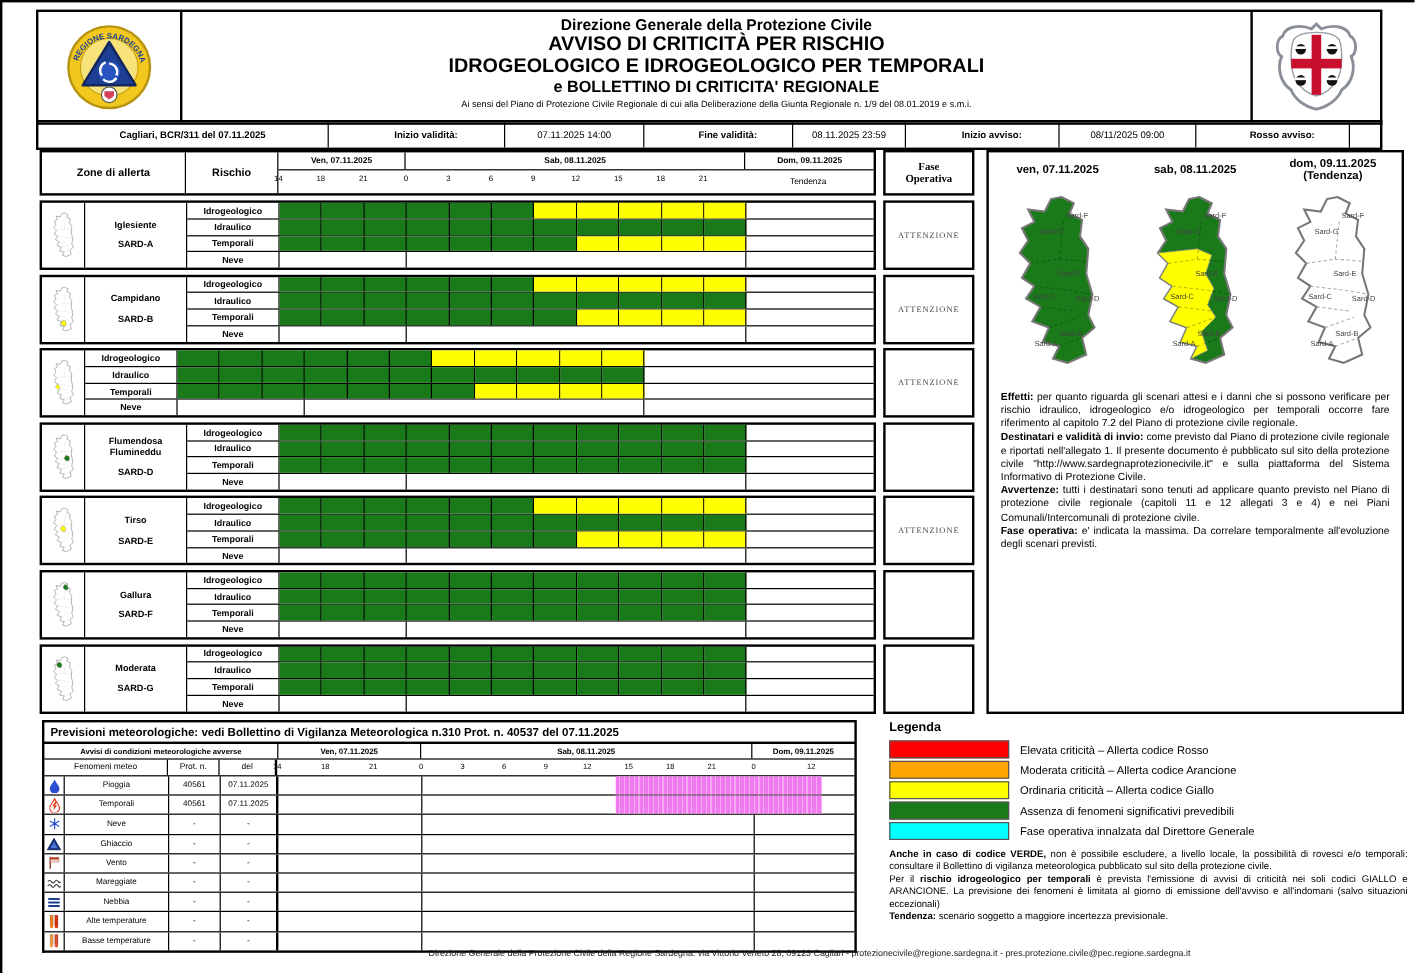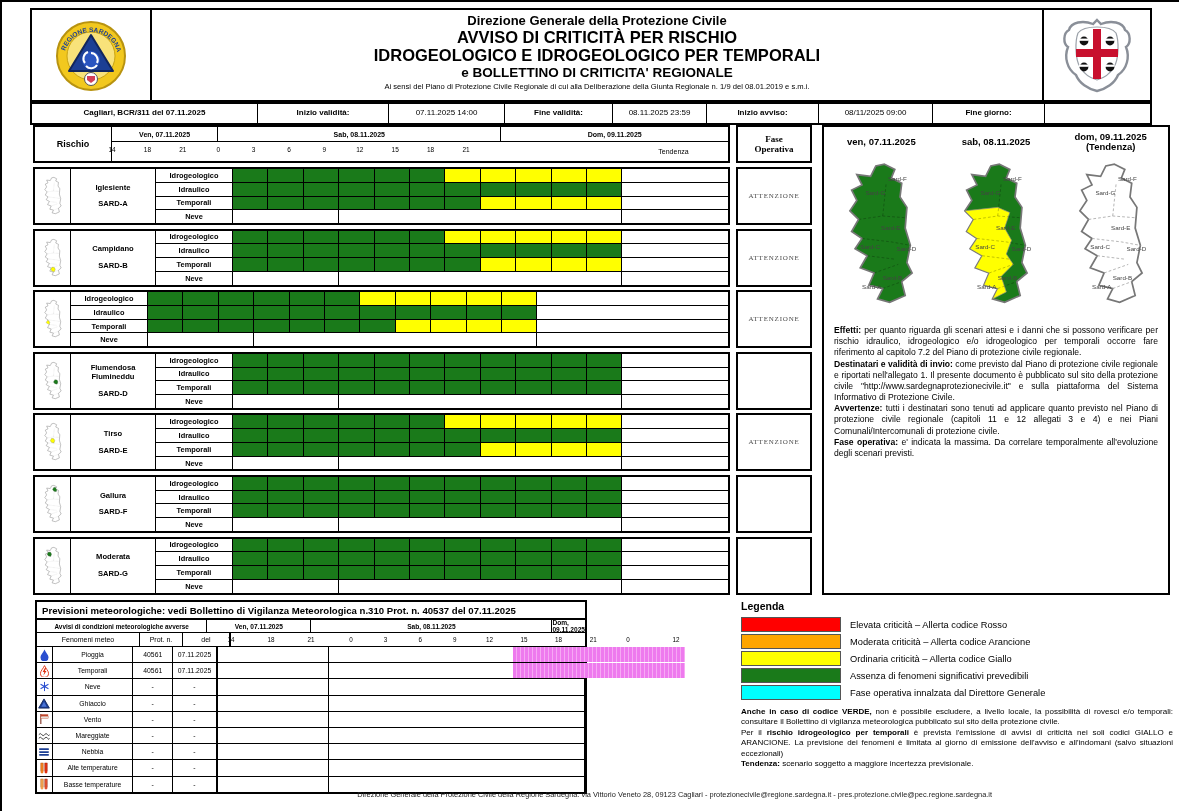--- a/index.html
+++ b/index.html
@@ -15,21 +15,21 @@
   .hdr-center{flex:1;text-align:center;padding-top:3px;}
   .hdr-org{font-size:13px;font-weight:bold;}
   .hdr-t1,.hdr-t2{font-size:16.5px;font-weight:bold;line-height:1.12;}
   .hdr-t3{font-size:13.5px;font-weight:bold;line-height:1.15;}
   .hdr-sub{font-size:7.6px;margin-top:2px;}
 
   
   #infobar{position:absolute;left:30px;top:100px;width:1118px;height:21px;border:2px solid #000;display:flex;font-size:8px;}
   #infobar>div{border-right:1px solid #000;display:flex;align-items:center;justify-content:center;white-space:nowrap;overflow:hidden;}
   #infobar>div:last-child{border-right:none;}
-  .ib-b{font-weight:bold;}
+  .ib-b{font-weight:bold;padding-left:16px;}
 
   
   #atable{position:absolute;left:33px;top:125px;width:779px;}
   #ahead{position:relative;height:38px;margin-bottom:4px;}
   .mainbox{position:absolute;left:0;top:0;width:697px;height:100%;border:2px solid #000;box-sizing:border-box;display:flex;background:#fff;}
   .fasebox{position:absolute;left:703px;top:0;width:76px;height:100%;border:2px solid #000;box-sizing:border-box;display:flex;align-items:center;justify-content:center;text-align:center;background:#fff;font-family:Liberation Serif, serif;}
   .h-zone{width:119px;border-right:1px solid #000;display:flex;align-items:center;justify-content:center;font-weight:bold;font-size:9px;}
   .h-risk{width:76px;border-right:1px solid #000;display:flex;align-items:center;justify-content:center;font-weight:bold;font-size:9px;}
   .h-days{flex:1;display:flex;flex-direction:column;}
   .h-dayrow{height:14px;display:flex;border-bottom:1px solid #000;}
@@ -59,21 +59,21 @@
   
   #rpanel{position:absolute;left:822px;top:125px;width:348px;height:470px;border:2px solid #000;box-sizing:border-box;}
   #rp-headers{display:flex;height:30px;}
   .rp-h{flex:1;display:flex;align-items:center;justify-content:center;font-weight:bold;font-size:9.5px;text-align:center;white-space:pre-line;line-height:1.1;}
   #rp-maps{display:flex;height:160px;justify-content:space-around;align-items:center;}
   #rp-text{padding:8px 10px 0 10px;font-size:8.6px;line-height:1.3;text-align:justify;}
   .rp-par b{font-weight:bold;}
   #rp-sign{position:absolute;left:0;top:402px;width:100%;text-align:center;font-size:8.6px;line-height:1.3;}
 
   
-  #mtable{position:absolute;left:35px;top:600px;width:552px;}
+  #mtable{position:absolute;left:35px;top:600px;width:679px;}
   #m-title{border:2px solid #000;box-sizing:border-box;height:20px;display:flex;align-items:center;padding-left:5px;font-weight:bold;font-size:9.6px;}
   #m-box{border:2px solid #000;border-top:none;box-sizing:border-box;}
   .m-hrow1{display:flex;height:12px;border-bottom:1px solid #000;}
   .m-avvisi{width:194px;border-right:1px solid #000;display:flex;align-items:center;justify-content:center;font-weight:bold;font-size:6.4px;}
   .m-day{border-right:1px solid #000;display:flex;align-items:center;justify-content:center;font-weight:bold;font-size:6.6px;box-sizing:border-box;}
   .m-day.v{width:119px;}
   .m-day.s{width:276px;}
   .m-day.d{flex:1;border-right:none;}
   .m-hrow2{display:flex;height:13px;border-bottom:1px solid #000;position:relative;}
   .m-c1{width:102px;border-right:1px solid #000;display:flex;align-items:center;justify-content:center;font-size:7px;}
@@ -151,27 +151,28 @@
   </div>
 
   <div id="infobar">
     <div style="width:225px" class="ib-b">Cagliari, BCR/311 del 07.11.2025</div>
     <div style="width:130px" class="ib-b">Inizio validità:</div>
     <div style="width:115px">07.11.2025 14:00</div>
     <div style="width:107px" class="ib-b">Fine validità:</div>
     <div style="width:93px">08.11.2025 23:59</div>
     <div style="width:111px" class="ib-b">Inizio avviso:</div>
     <div style="width:113px">08/11/2025 09:00</div>
-    <div style="width:111px" class="ib-b">Fine giorno:</div>
+    <div style="width:111px" class="ib-b">Rosso avviso:</div>
     <div style="flex:1"></div>
   </div>
 
   <div id="atable">
     <div id="ahead">
       <div class="mainbox">
+        <div class="h-zone">Zone di allerta</div>
         <div class="h-risk">Rischio</div>
         <div class="h-days">
           <div class="h-dayrow">
             <div class="h-day d-ven">Ven, 07.11.2025</div>
             <div class="h-day d-sab">Sab, 08.11.2025</div>
             <div class="h-day d-dom">Dom, 09.11.2025</div>
           </div>
           <div class="h-ticks" id="atable-ticks">
             <div class="h-tendenza">Tendenza</div>
           <span class="tick" style="left: 0px;">14</span>

